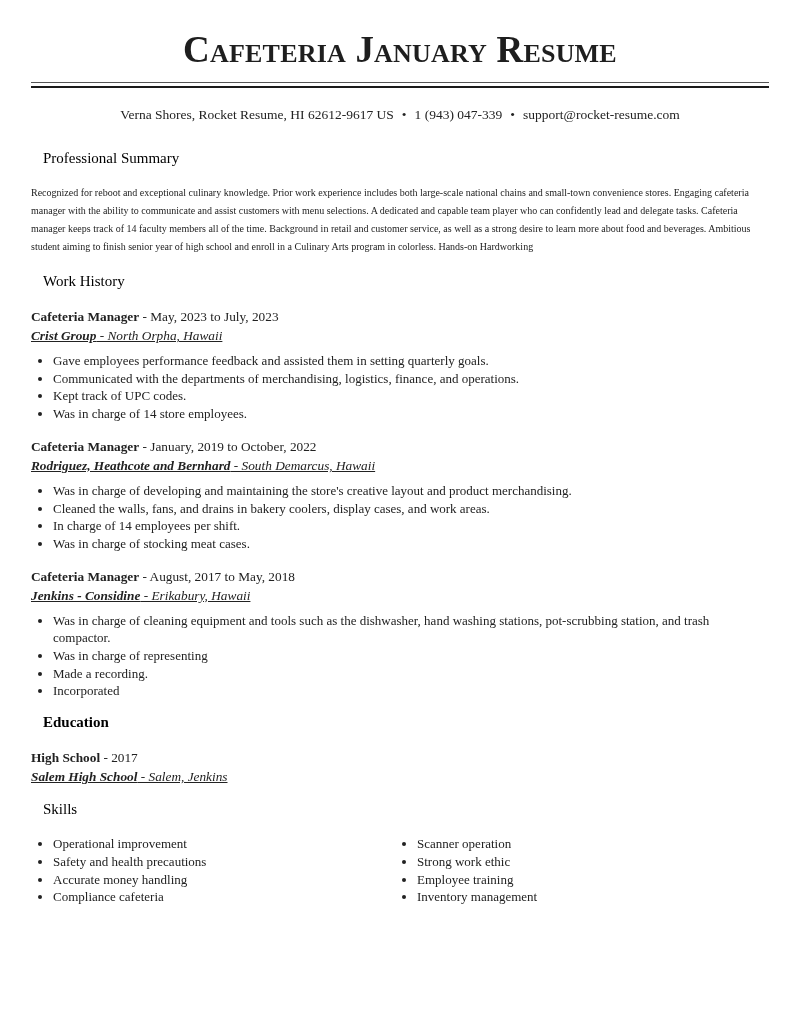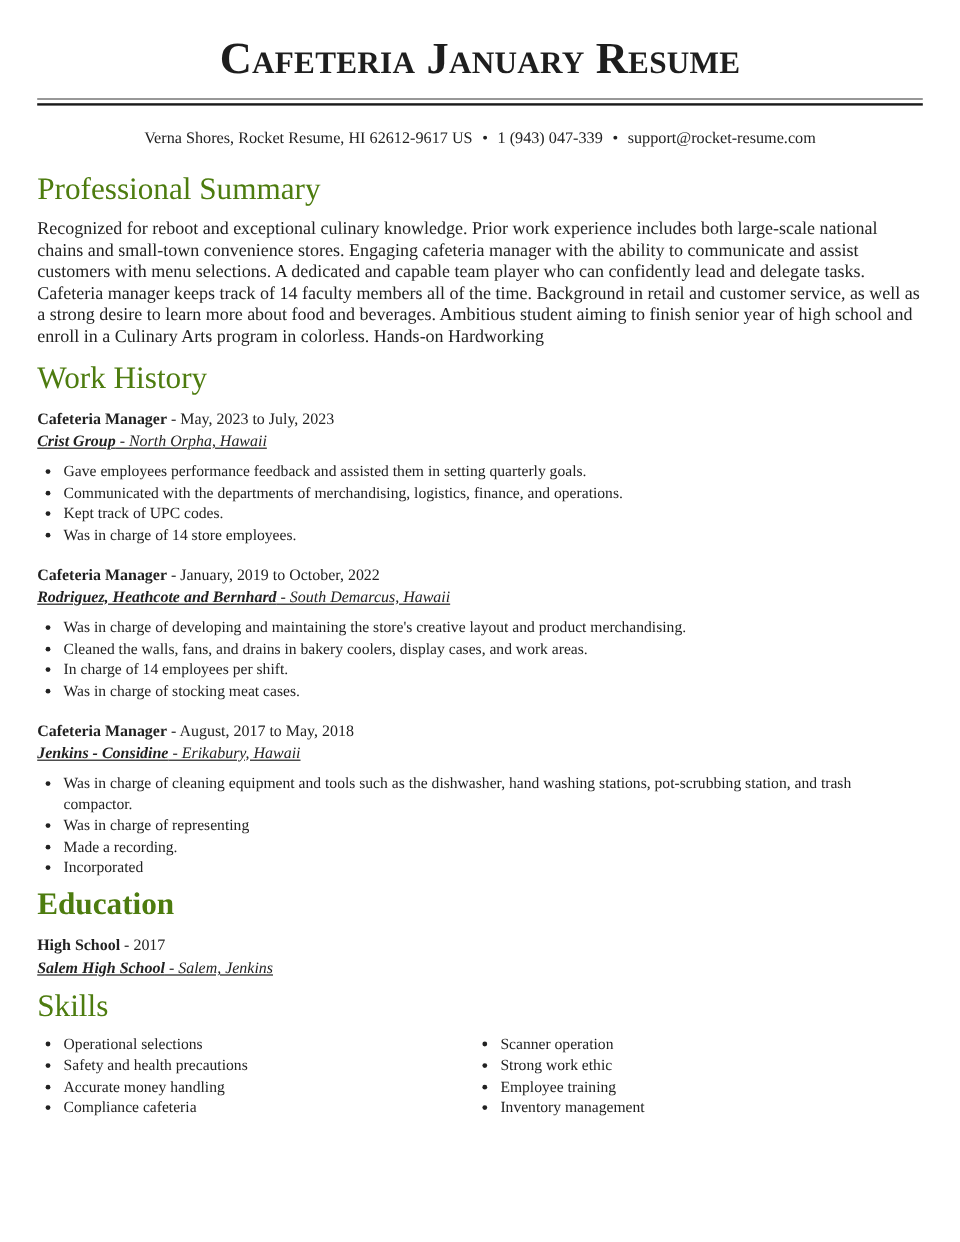--- a/index.html
+++ b/index.html
@@ -44,29 +44,29 @@
       text-align: center;
       font-size: 13.5px;
       margin-top: 16px;
       line-height: 18px;
     }
     .contact .sep {
       display: inline-block;
       margin: 0 8px;
     }
     h2.section-heading {
-      font-size: 26px;
+      font-size: 15px;
       font-weight: normal;
-      margin: 0;
+      margin: 12px;
       line-height: 28px;
-      color: #4d7c0f;
+      color: #000000;
     }
     #summary-heading { margin-top: 20px; }
     .summary {
-      font-size: 15px;
+      font-size: 10px;
       line-height: 18px;
       margin: 10px 0 0 0;
     }
     #work-heading { margin-top: 11px; }
     .job { margin-top: 0; }
     .job-title-line, .job-company-line {
       font-size: 13.3px;
       line-height: 19px;
     }
     .job-title-line { margin-top: 10px; }
@@ -161,21 +161,21 @@
     <span class="bold">High School</span><span> - 2017</span>
   </div>
   <div class="job-company-line">
     <span class="bold">Salem High School</span><span> - Salem, Jenkins</span>
   </div>
 
   <h2 class="section-heading" id="skills-heading">Skills</h2>
   <div class="skills-grid">
     <div class="skills-col">
       <ul class="bullets">
-        <li>Operational selections</li>
+        <li>Operational improvement</li>
         <li>Safety and health precautions</li>
         <li>Accurate money handling</li>
         <li>Compliance cafeteria</li>
       </ul>
     </div>
     <div class="skills-col">
       <ul class="bullets">
         <li>Scanner operation</li>
         <li>Strong work ethic</li>
         <li>Employee training</li>

